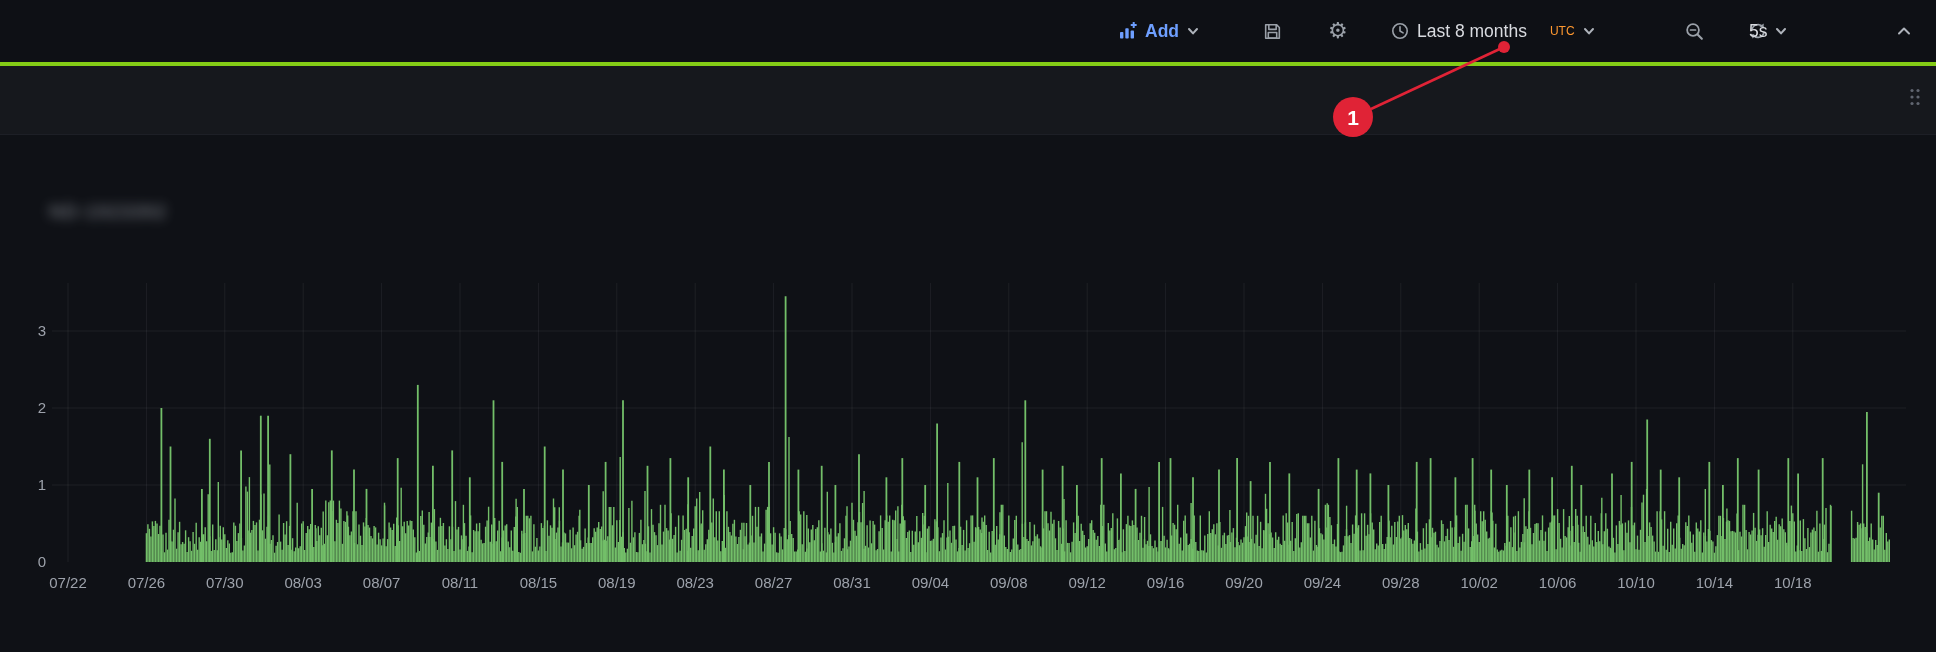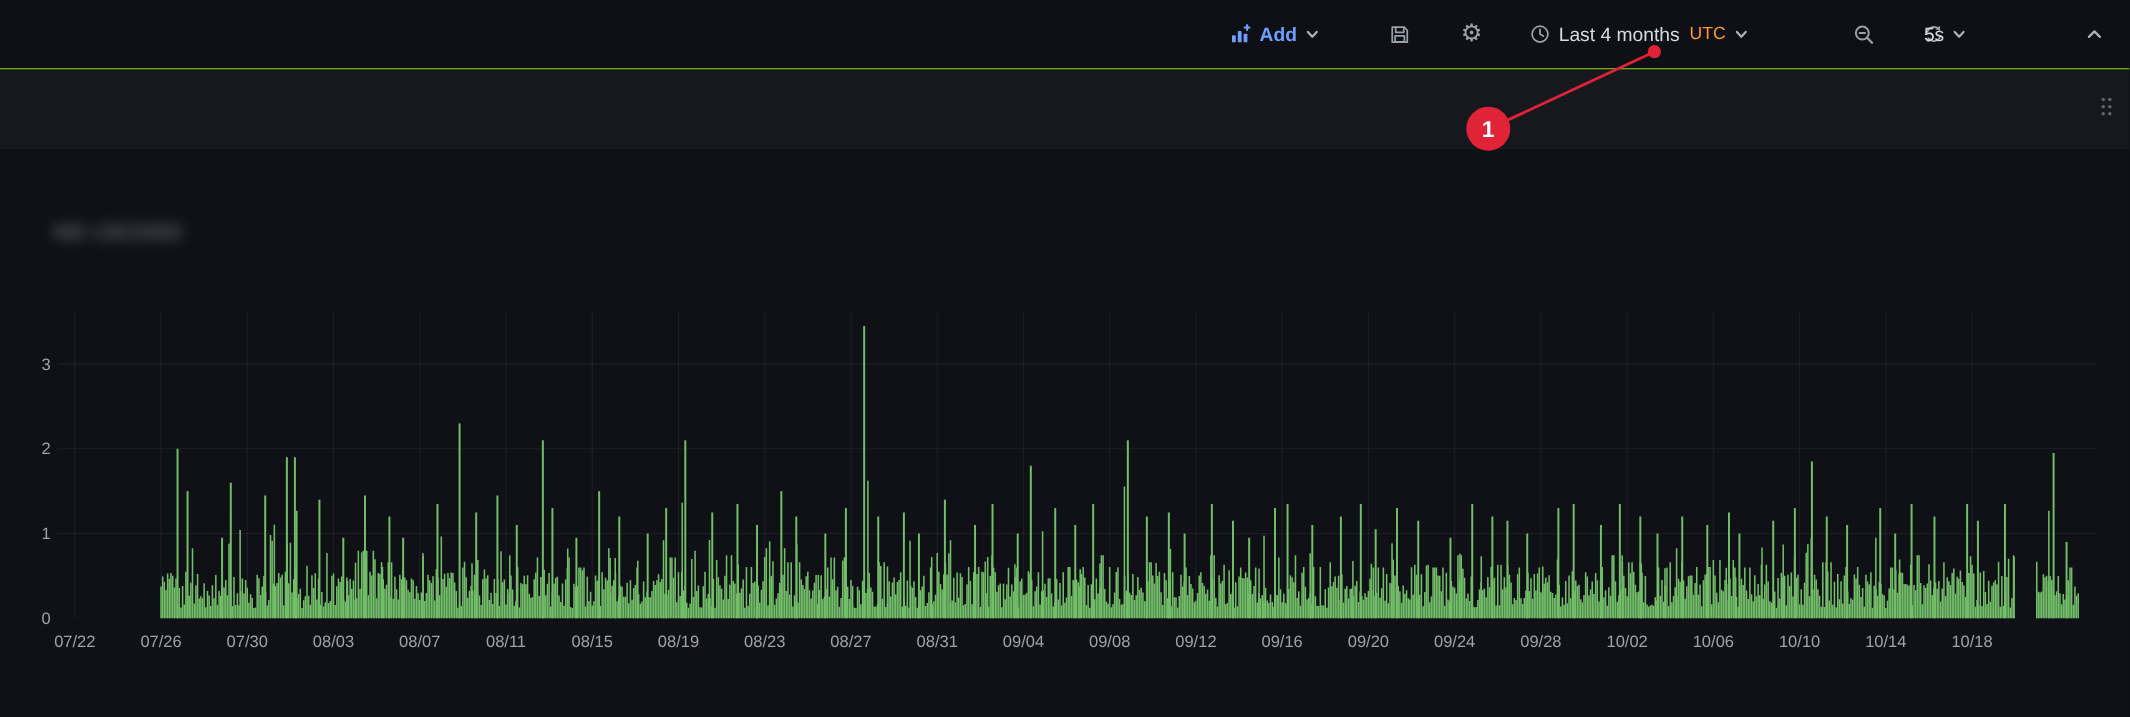--- a/index.html
+++ b/index.html
@@ -5,29 +5,29 @@
   html,body{margin:0;padding:0;}
   body{
     width:1936px;height:652px;position:relative;overflow:hidden;
     background:#0f1116;
     font-family:"Liberation Sans",sans-serif;
     -webkit-font-smoothing:antialiased;
   }
   
   .topbar{
     position:absolute;top:0;left:0;right:0;height:62px;
-    background:#0e1015;border-bottom:1px solid #84cc16;z-index:5;
+    background:#0e1015;border-bottom:4px solid #84cc16;z-index:5;
   }
   .tb-item{
     position:absolute;top:0;height:62px;display:flex;align-items:center;gap:7px;
     font-size:17.5px;color:#d0d4da;cursor:pointer;white-space:nowrap;
   }
   .add-label{color:var(--link-blue,#6e9fff);font-weight:600;}
   .time-label{color:#d9dbe0;}
-  .utc-label{color:var(--timezone-orange,#ff9830);font-size:16px;font-weight:500;margin-left:2px;text-align:right;}
+  .utc-label{color:var(--timezone-orange,#ff9830);font-size:12px;font-weight:500;margin-left:16px;text-align:right;}
   .gear-glyph{font-family:"DejaVu Sans",sans-serif;font-size:22px;color:#9ba1a9;line-height:1;}
   .ic-stroke{stroke:#9ba1a9;fill:none;stroke-linecap:round;stroke-linejoin:round;}
   .ic-fill{fill:#9ba1a9;}
   .chev{stroke:#aeb3bb;fill:none;stroke-width:2;stroke-linecap:round;stroke-linejoin:round;}
   
   .strip{
     position:absolute;top:63px;left:0;right:0;height:71px;
     background:#16181d;border-bottom:1px solid #1d1f26;z-index:2;
   }
   .drag-handle{position:absolute;right:14px;top:24px;cursor:grab;}
@@ -83,21 +83,21 @@
     <span class="gear-glyph">⚙</span>
   </div>
 
   <div class="tb-item" style="left:1390px">
     <svg width="20" height="20" viewBox="0 0 20 20">
       <g class="ic-stroke" stroke-width="1.6">
         <circle cx="10" cy="10" r="7.2"></circle>
         <path d="M10 5.8 V10 l3.1 1.9"></path>
       </g>
     </svg>
-    <span class="time-label">Last 4 months</span>
+    <span class="time-label">Last 8 months</span>
     <span class="utc-label">UTC</span>
     <svg width="14" height="14" viewBox="0 0 14 14">
       <path class="chev" d="M3 5 l4 4.4 4-4.4"></path>
     </svg>
   </div>
 
   <div class="tb-item" style="left:1684px">
     <svg width="21" height="21" viewBox="0 0 20 20">
       <g class="ic-stroke">
         <circle cx="8.6" cy="8.6" r="5.6" stroke-width="1.7"></circle>

